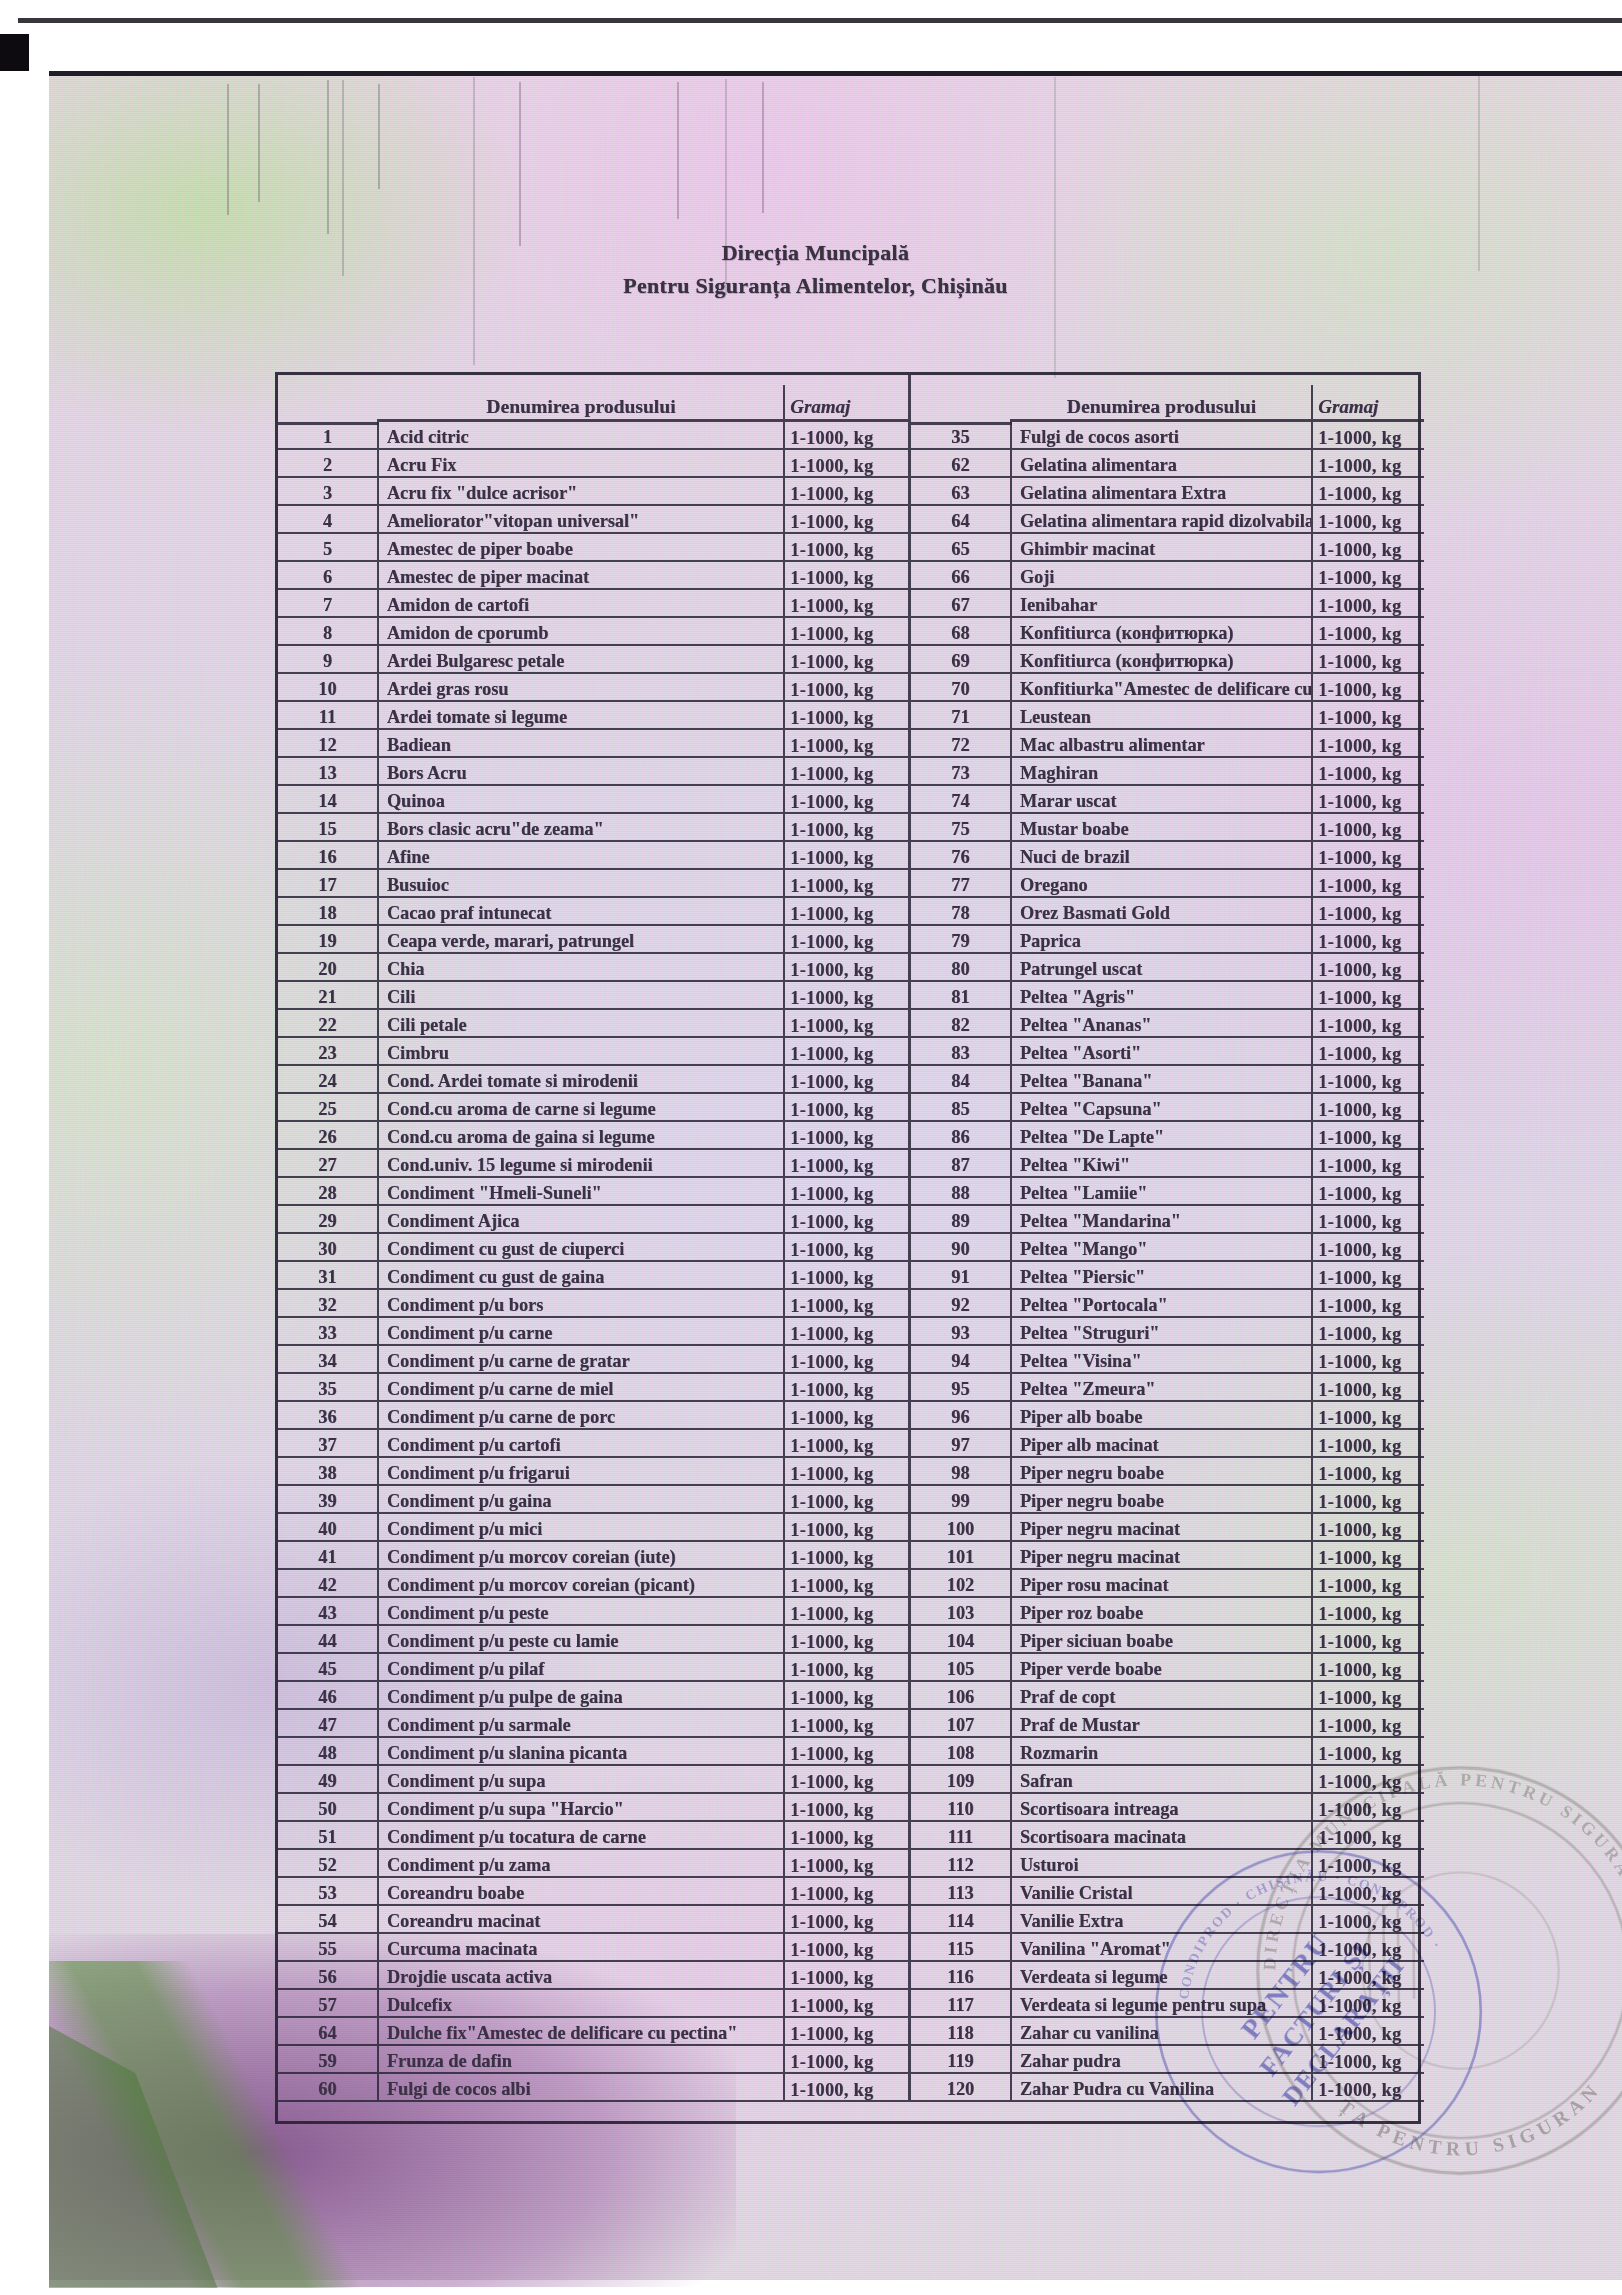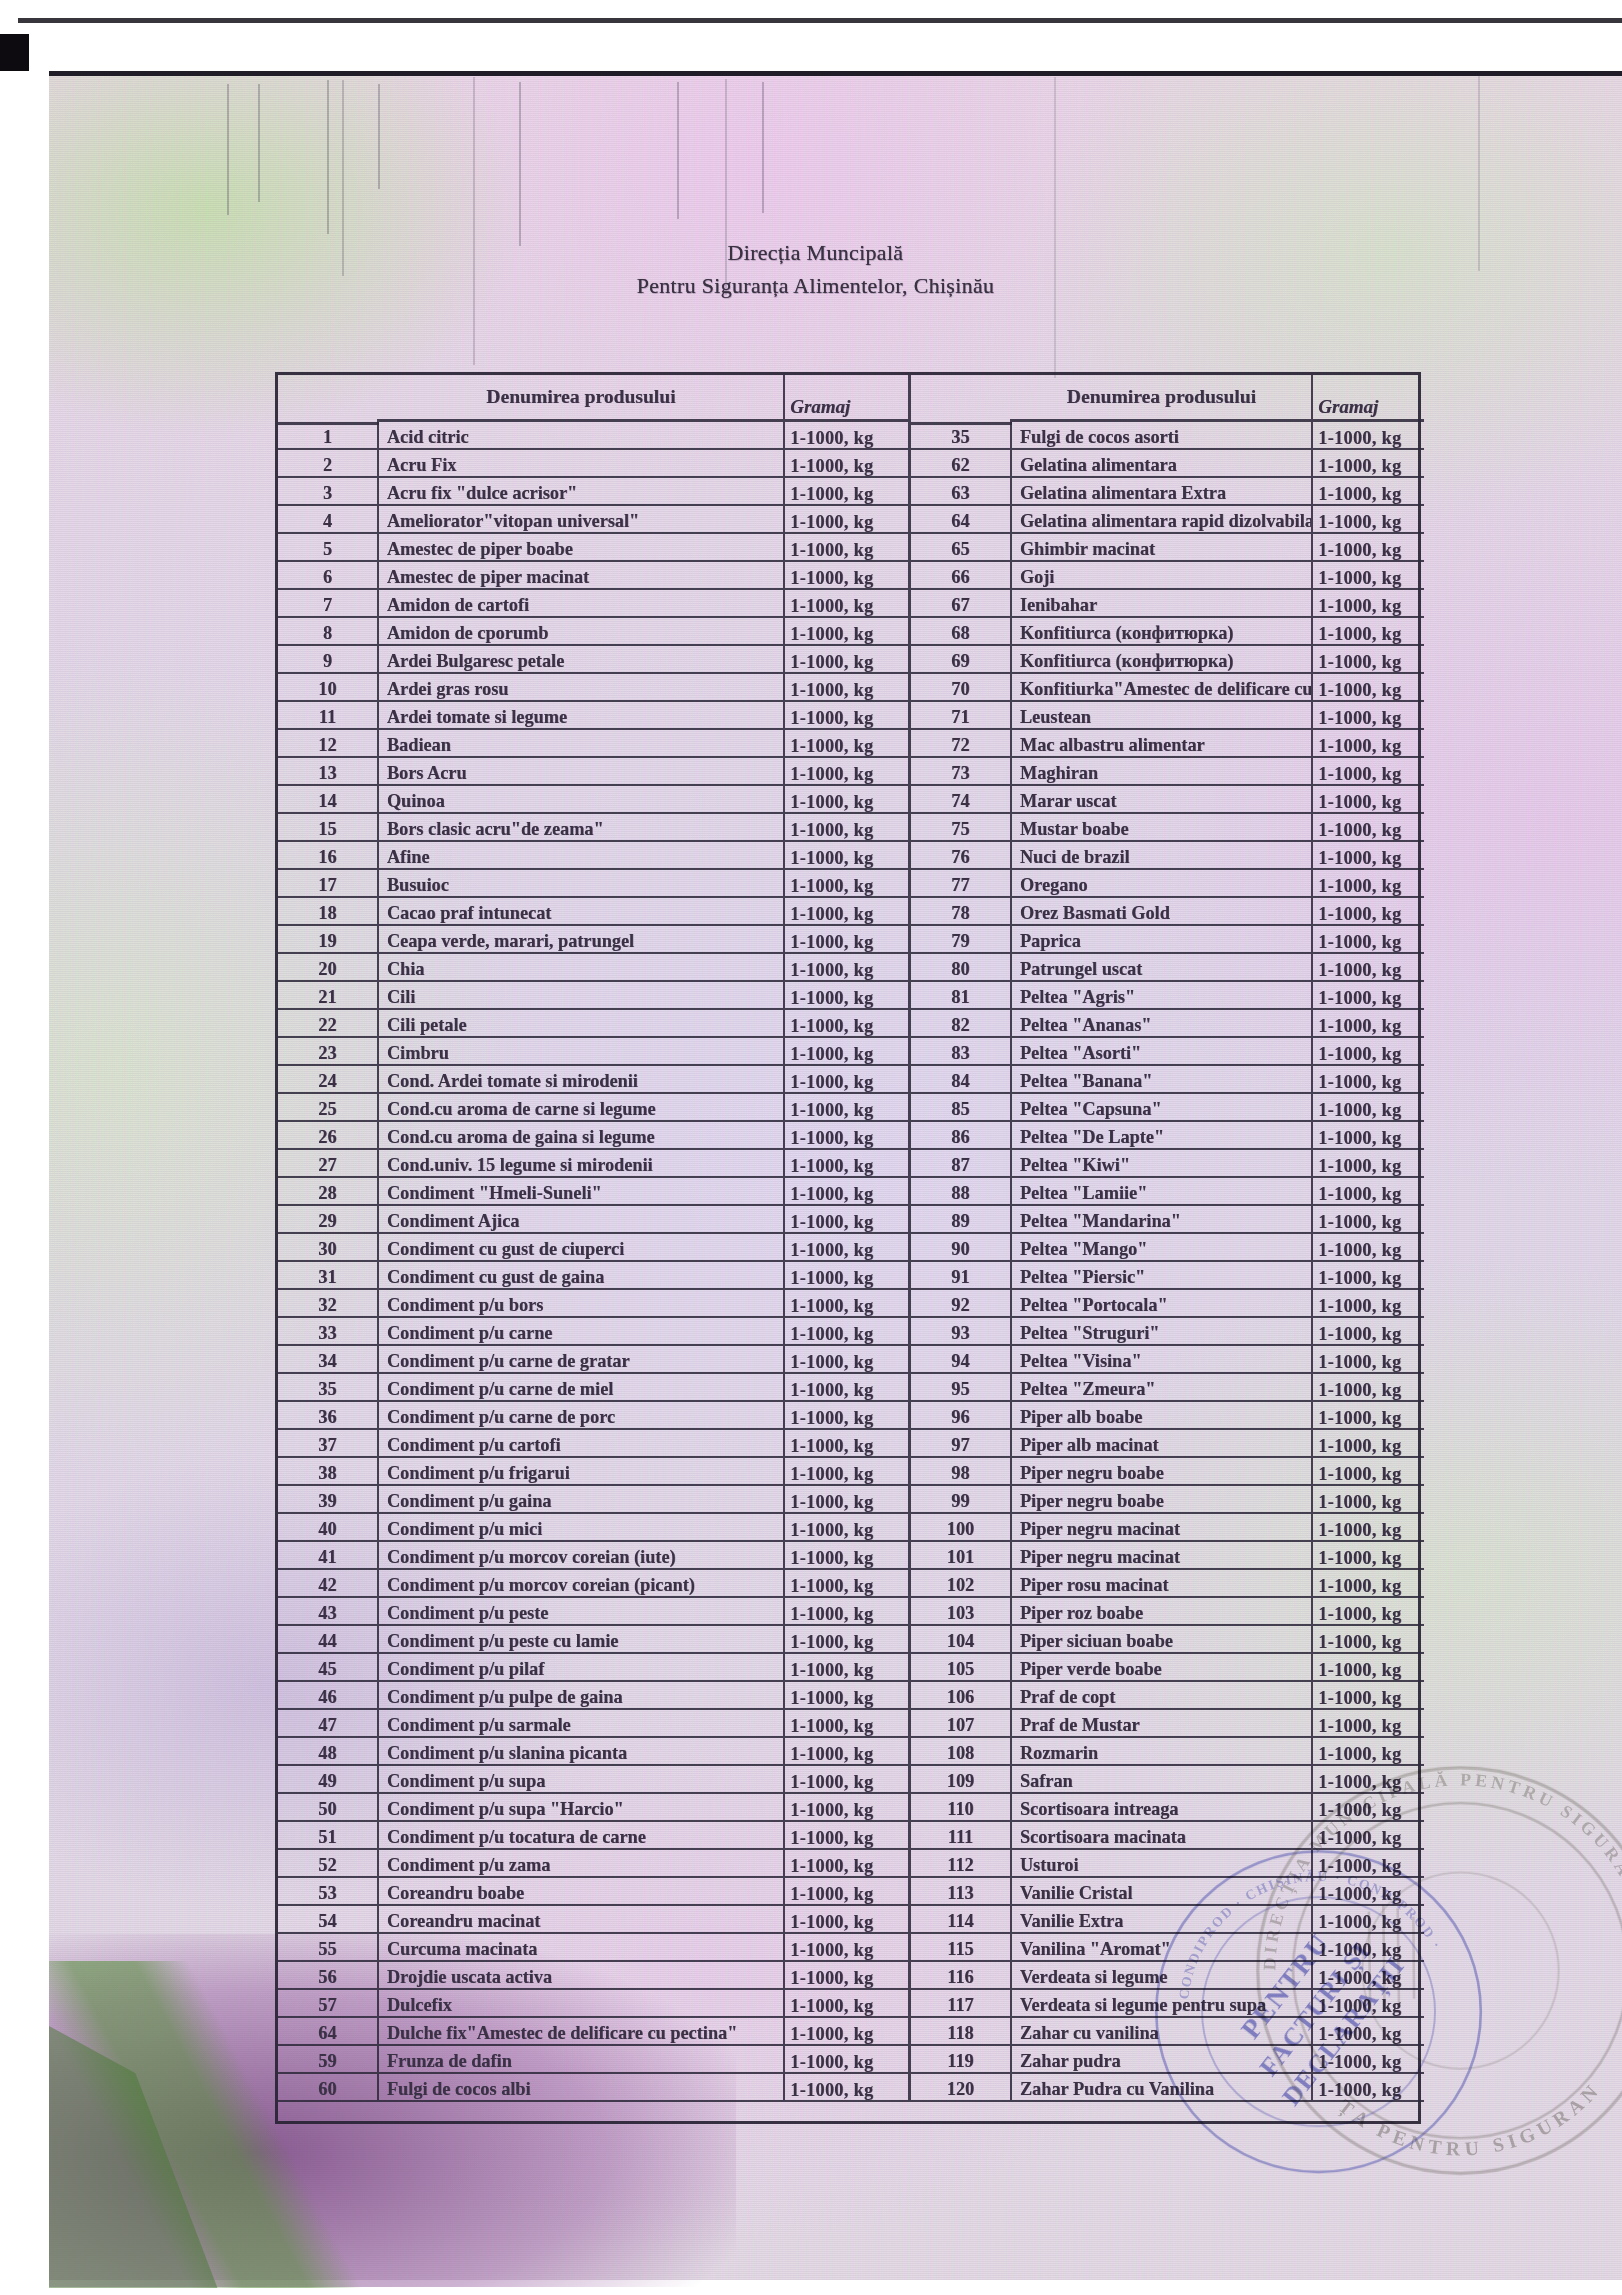--- a/index.html
+++ b/index.html
@@ -43,21 +43,21 @@
   }
   .green-wedge{
     position:absolute;left:0px;top:1950px;width:216px;height:262px;
     background:rgba(72,120,52,.5);
     clip-path:polygon(0 0, 40% 18%, 78% 100%, 0 100%);
   }
   .streak{position:absolute;width:2px;background:rgba(60,50,75,.28);}
   
   .title-block{
     position:absolute;left:275px;top:236px;width:1081px;text-align:center;
-    color:#39323f;font-weight:normal;font-size:22px;line-height:33px;letter-spacing:0.3px;
+    color:#39323f;font-weight:bold;font-size:22px;line-height:33px;letter-spacing:0.3px;
     text-shadow:0 0 0.7px rgba(60,45,85,.75), 0.7px 0.7px 0 rgba(90,70,110,.25);
   }
   
   .doc-table{
     position:absolute;left:275px;top:372px;width:1146px;height:1752px;
     display:grid;
     grid-template-columns:101px 406px 126px 101px 301px 111px;
     grid-template-rows:47px repeat(60, 28px);
     border:3.9px solid rgba(40,35,52,.92);
     box-sizing:border-box;
@@ -67,21 +67,21 @@
     border-right:2px solid rgba(47,42,60,.88);
     border-bottom:2px solid rgba(47,42,60,.88);
     box-sizing:border-box;overflow:hidden;white-space:nowrap;
     font-weight:bold;
     text-shadow:0.4px 0.4px 0.5px rgba(70,50,95,.55);
   }
   .col3{border-right-width:3.9px;}
   .col6{border-right:none;}
   .header{border-bottom-width:3.3px;}
   .hdr-no{font-size:17.7px;white-space:pre-line;line-height:19.6px;padding:2.6px 1.3px 0 6.5px;margin-top:44px;}
-  .hdr-name{font-size:19.6px;text-align:center;padding-top:10.5px;}
+  .hdr-name{font-size:19.6px;text-align:center;padding-top:10.5px;margin-top:10px;}
   .hdr-weight{font-size:19px;display:flex;align-items:flex-end;padding:0 0 1.3px 5.2px;font-style:italic;}
   .c-no{font-size:18.3px;text-align:center;padding-top:4.6px;}
   .c-name{font-size:18.3px;padding:4.6px 0 0 7.9px;}
   .c-weight{font-size:18.3px;padding:5.9px 0 0 5.2px;letter-spacing:0.3px;}
   
   .footer-line{
     position:absolute;left:275px;top:2125px;width:1146px;text-align:center;
     font-size:21px;font-weight:bold;color:#352f3e;letter-spacing:0.3px;
     text-shadow:0 0 0.7px rgba(60,45,85,.8), 0.7px 0.7px 0 rgba(90,70,110,.3);
   }

